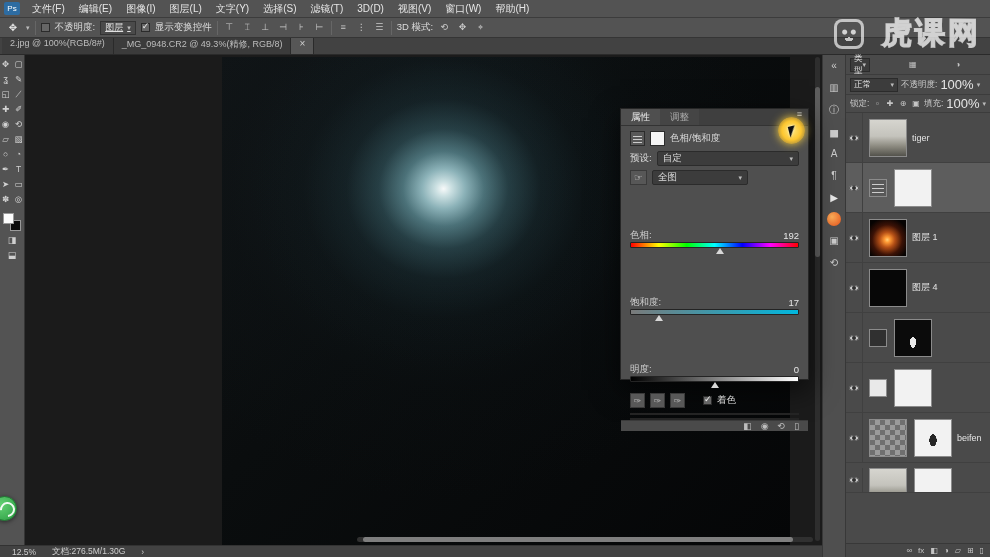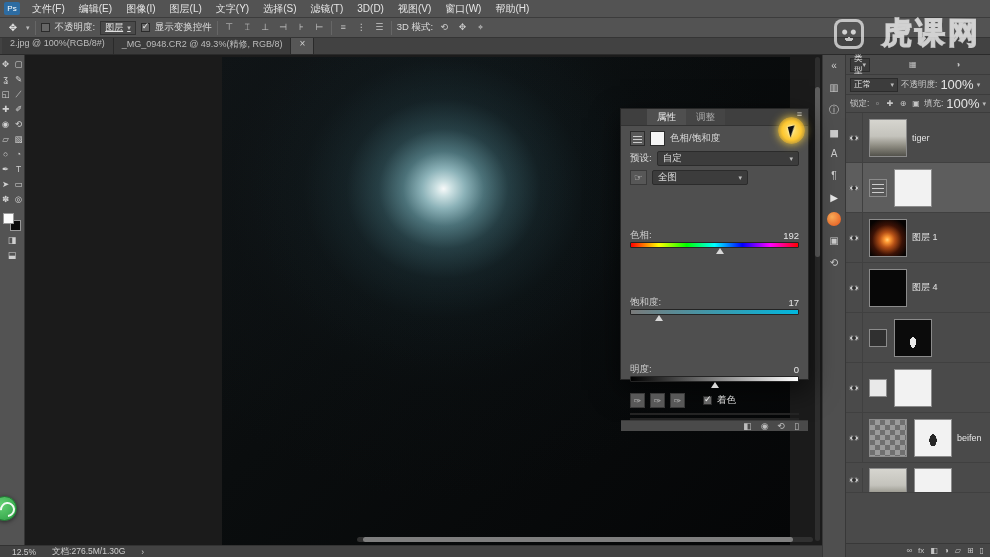--- a/index.html
+++ b/index.html
@@ -57,21 +57,21 @@
       linear-gradient(135deg,#101416 0%,#0a0d0e 40%,#050607 100%);}
   .vscroll{position:absolute;right:2px;top:2px;width:5px;height:484px;background:#2e2e2e;border-radius:3px;}
   .vscroll-handle{position:absolute;left:0;top:30px;width:5px;height:170px;background:#5e5e5e;border-radius:3px;}
   .hscroll{position:absolute;left:332px;bottom:3px;width:456px;height:5px;background:#303030;border-radius:3px;}
   .hscroll-handle{position:absolute;left:6px;top:0;width:430px;height:5px;background:#7e7e7e;border-radius:3px;}
 
   
   .props{position:absolute;left:620px;top:108px;width:189px;height:272px;background:#4f4f4f;
     border:1px solid #262626;box-shadow:0 10px 26px rgba(0,0,0,0.6);font-size:9.5px;color:#dcdcdc;z-index:20;
     display:flex;flex-direction:column;}
-  .props-top{height:18px;background:#3f3f3f;display:flex;align-items:flex-start;border-bottom:1px solid #333;padding-left:26px;}
+  .props-top{height:18px;background:#3f3f3f;display:flex;align-items:flex-start;border-bottom:1px solid #333;}
   .props-tab{height:16px;display:flex;align-items:center;padding:0 10px;font-size:9.5px;}
   .props-tab.active{background:#4f4f4f;color:#eee;}
   .props-tab.inactive{background:#454545;color:#a8a8a8;}
   .props-top-spacer{flex:1;}
   .props-menu{padding:0 6px 2px;color:#c7c7c7;font-size:9px;}
   .props-header{display:flex;align-items:center;gap:5px;padding:5px 9px 3px;}
   .hs-icon{width:15px;height:15px;border:1px solid #2b2b2b;flex:none;
     background:#585858;background-image:linear-gradient(#ccc,#ccc),linear-gradient(#ccc,#ccc),linear-gradient(#ccc,#ccc);
     background-size:9px 1px;background-position:2px 4px,2px 7px,2px 10px;background-repeat:no-repeat;}
   .mask-mini{width:15px;height:15px;border:1px solid #2b2b2b;background:#f4f4f4;flex:none;}

